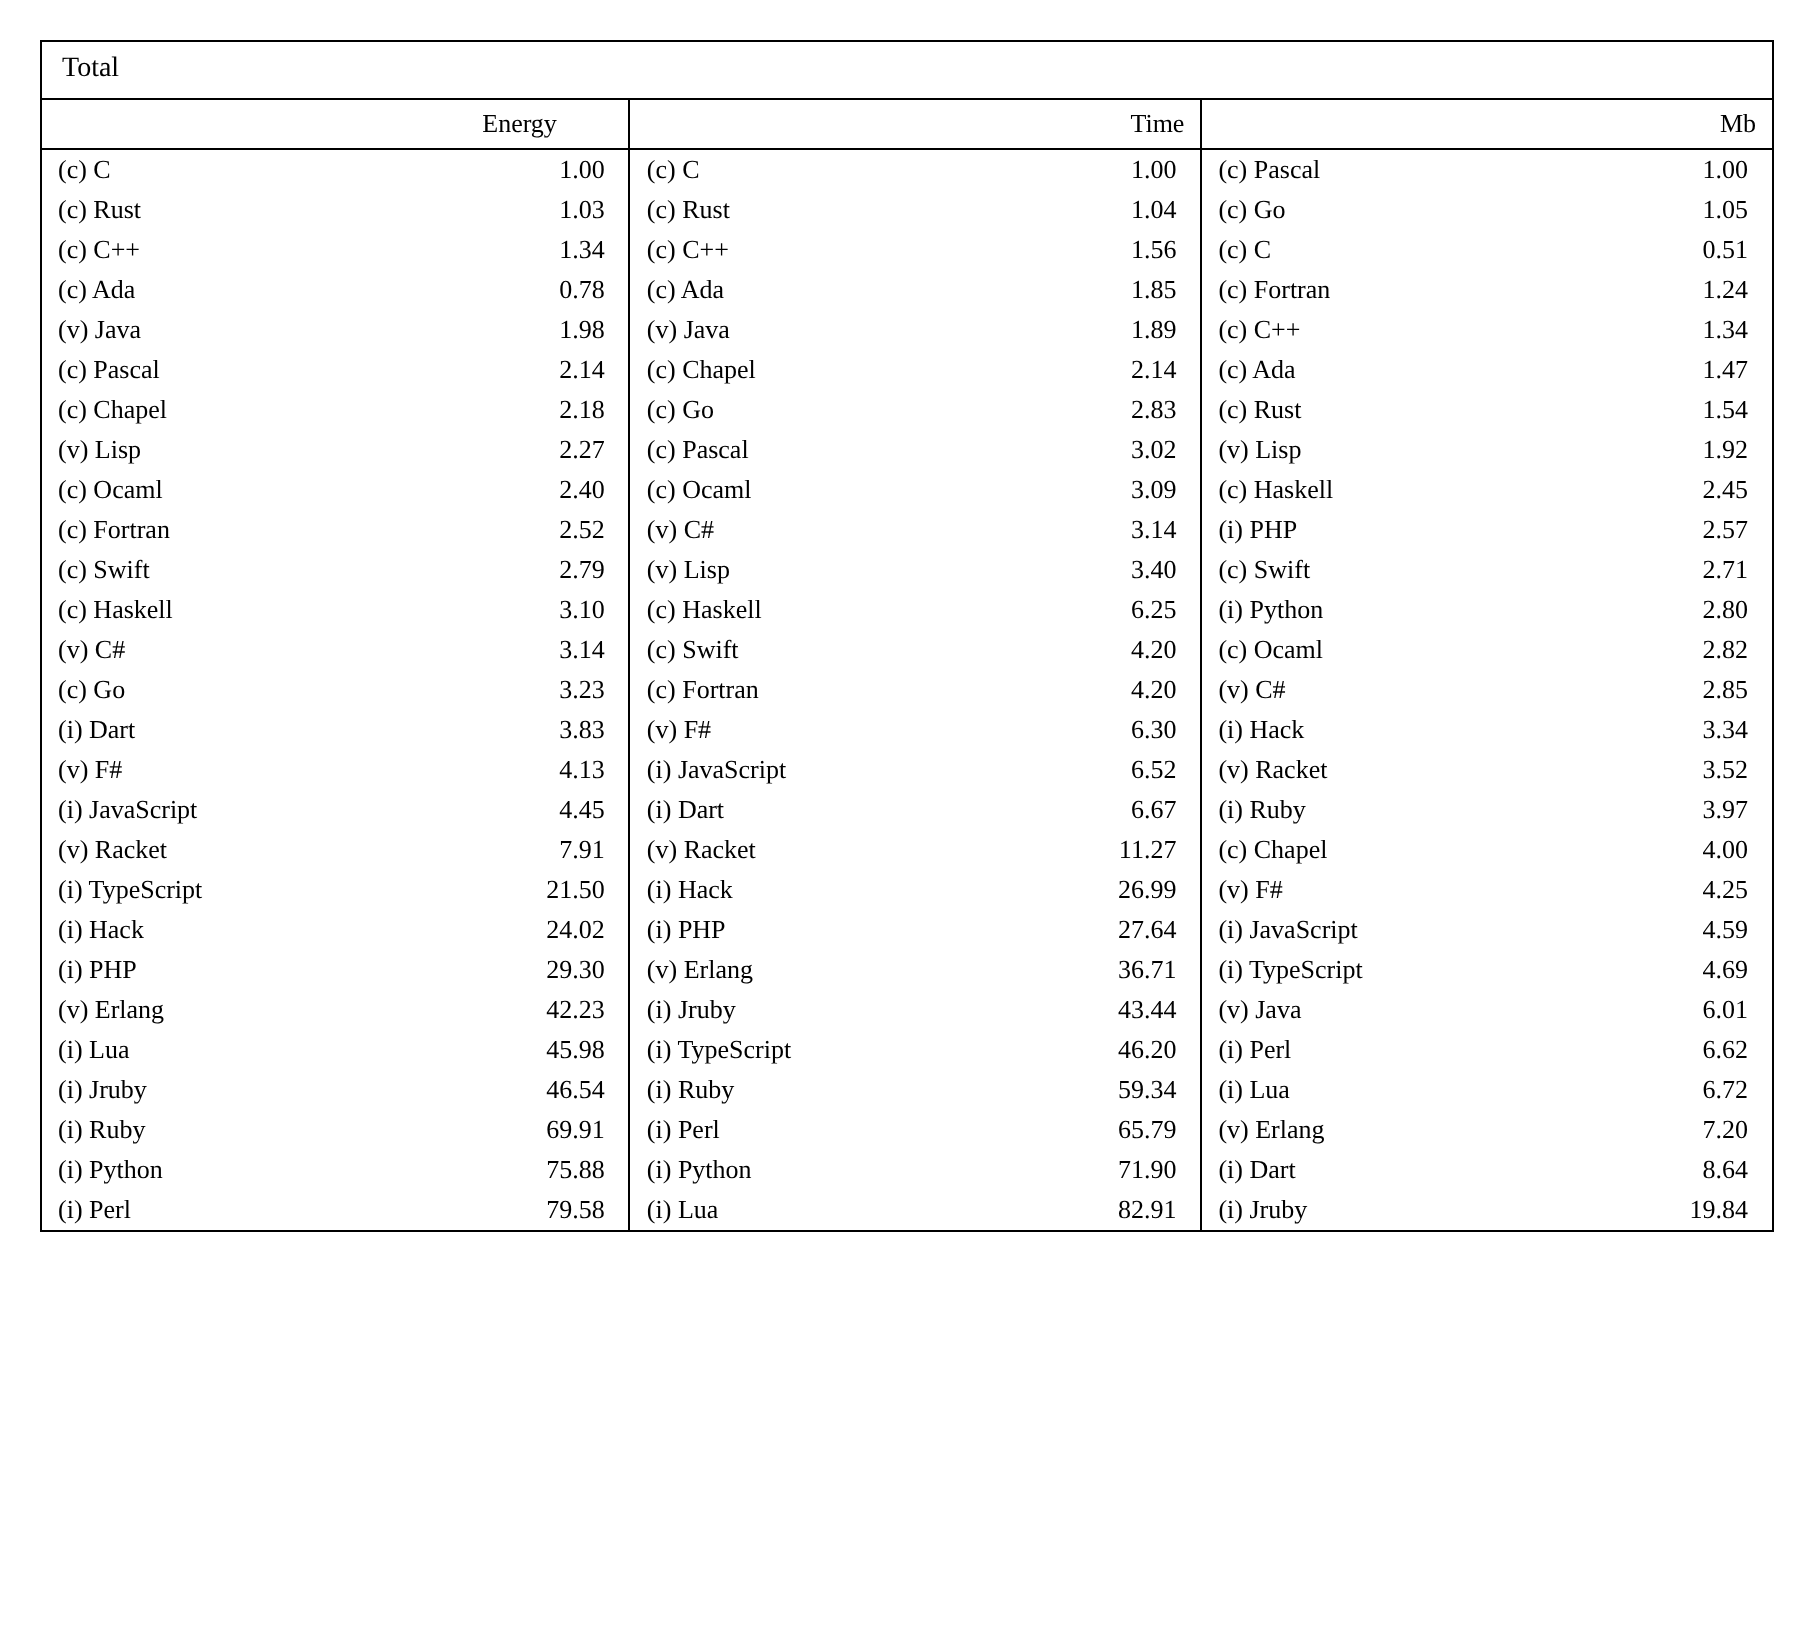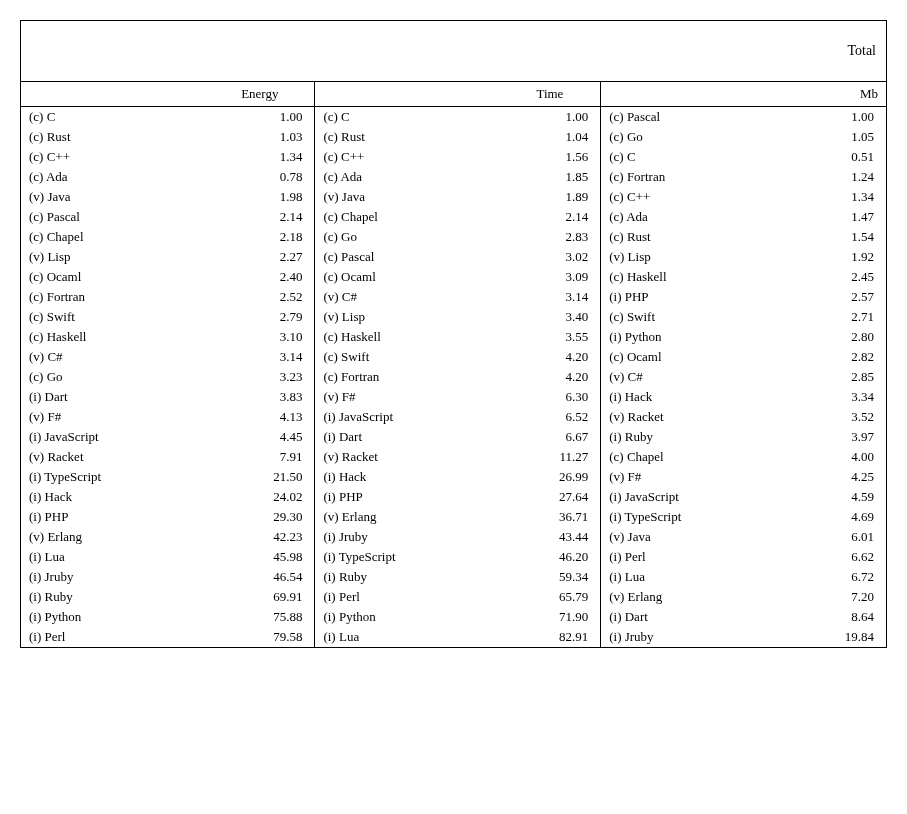--- a/index.html
+++ b/index.html
@@ -13,23 +13,23 @@
       padding: 20px;
       width: 907px;
       min-height: 814px;
     }
     .outer-table {
       border-collapse: collapse;
       border: 1px solid #000;
       width: 870px;
     }
     .outer-table > thead > tr > th {
-      text-align: right;
+      text-align: left;
       font-weight: normal;
-      padding: 22px 10px;
+      padding: 6px 10px;
       border-bottom: 1px solid #000;
       font-size: 14px;
     }
     .outer-table > tbody > tr > td {
       vertical-align: top;
       padding: 0;
     }
     .inner-table {
       border-collapse: collapse;
       width: 100%;
@@ -185,21 +185,21 @@
                 <td class="val">79.58</td>
               </tr>
             </tbody>
           </table>
         </td>
         <td style="border-left: 1px solid rgb(0, 0, 0);">
           <table class="inner-table">
             <thead>
               <tr>
                 <th style="text-align: left; padding-left: 8px;"></th>
-                <th style="text-align: center; font-family: Liberation Serif, serif;">Time</th>
+                <th style="text-align: right; font-family: Liberation Serif, serif;">Time</th>
               </tr>
             </thead>
             <tbody>
               <tr>
                 <td class="lang">(c) C</td>
                 <td class="val">1.00</td>
               </tr>
               <tr>
                 <td class="lang">(c) Rust</td>
                 <td class="val">1.04</td>
@@ -235,21 +235,21 @@
               <tr>
                 <td class="lang">(v) C#</td>
                 <td class="val">3.14</td>
               </tr>
               <tr>
                 <td class="lang">(v) Lisp</td>
                 <td class="val">3.40</td>
               </tr>
               <tr>
                 <td class="lang">(c) Haskell</td>
-                <td class="val">3.55</td>
+                <td class="val">6.25</td>
               </tr>
               <tr>
                 <td class="lang">(c) Swift</td>
                 <td class="val">4.20</td>
               </tr>
               <tr>
                 <td class="lang">(c) Fortran</td>
                 <td class="val">4.20</td>
               </tr>
               <tr>

